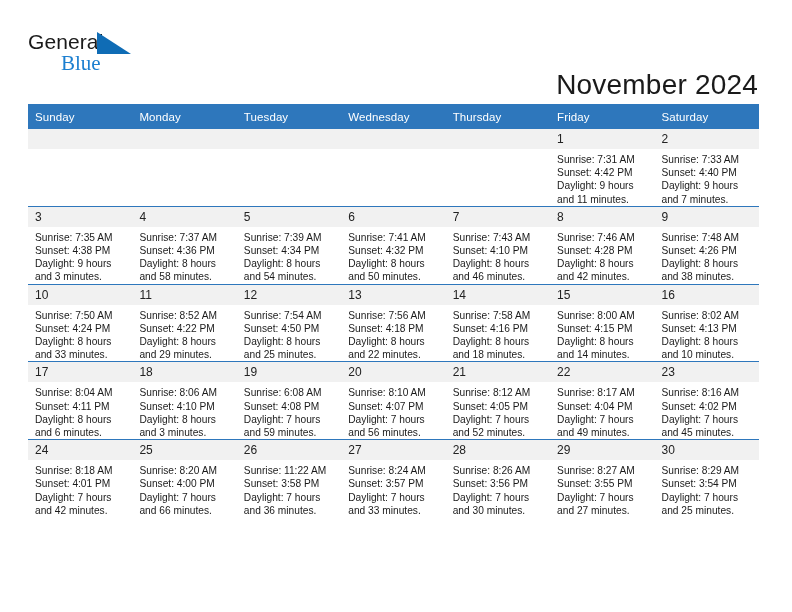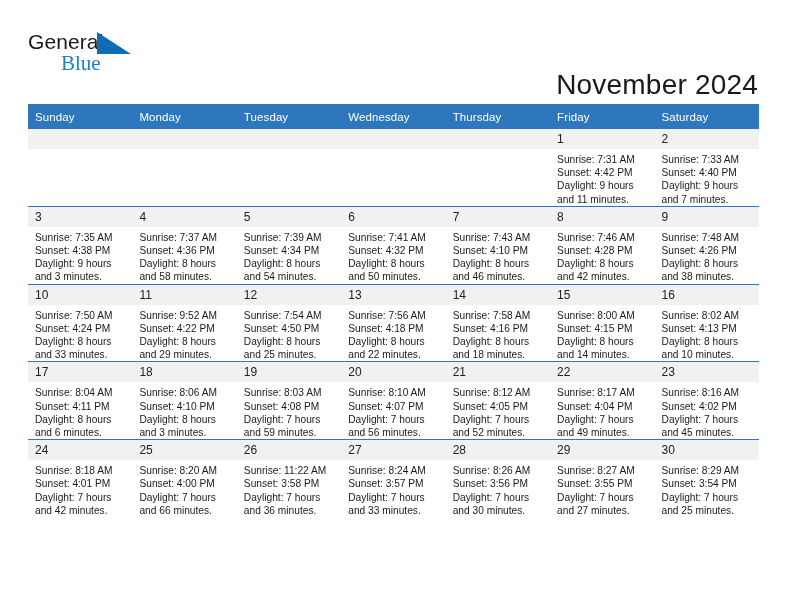--- a/index.html
+++ b/index.html
@@ -275,21 +275,21 @@
             <div class="dayinfo">
               <div>Sunrise: 7:50 AM</div>
               <div>Sunset: 4:24 PM</div>
               <div>Daylight: 8 hours</div>
               <div>and 33 minutes.</div>
             </div>
           </td>
           <td>
             <div class="daynum">11</div>
             <div class="dayinfo">
-              <div>Sunrise: 9:52 AM</div>
+              <div>Sunrise: 8:52 AM</div>
               <div>Sunset: 4:22 PM</div>
               <div>Daylight: 8 hours</div>
               <div>and 29 minutes.</div>
             </div>
           </td>
           <td>
             <div class="daynum">12</div>
             <div class="dayinfo">
               <div>Sunrise: 7:54 AM</div>
               <div>Sunset: 4:50 PM</div>
@@ -349,21 +349,21 @@
             <div class="dayinfo">
               <div>Sunrise: 8:06 AM</div>
               <div>Sunset: 4:10 PM</div>
               <div>Daylight: 8 hours</div>
               <div>and 3 minutes.</div>
             </div>
           </td>
           <td>
             <div class="daynum">19</div>
             <div class="dayinfo">
-              <div>Sunrise: 8:03 AM</div>
+              <div>Sunrise: 6:08 AM</div>
               <div>Sunset: 4:08 PM</div>
               <div>Daylight: 7 hours</div>
               <div>and 59 minutes.</div>
             </div>
           </td>
           <td>
             <div class="daynum">20</div>
             <div class="dayinfo">
               <div>Sunrise: 8:10 AM</div>
               <div>Sunset: 4:07 PM</div>

